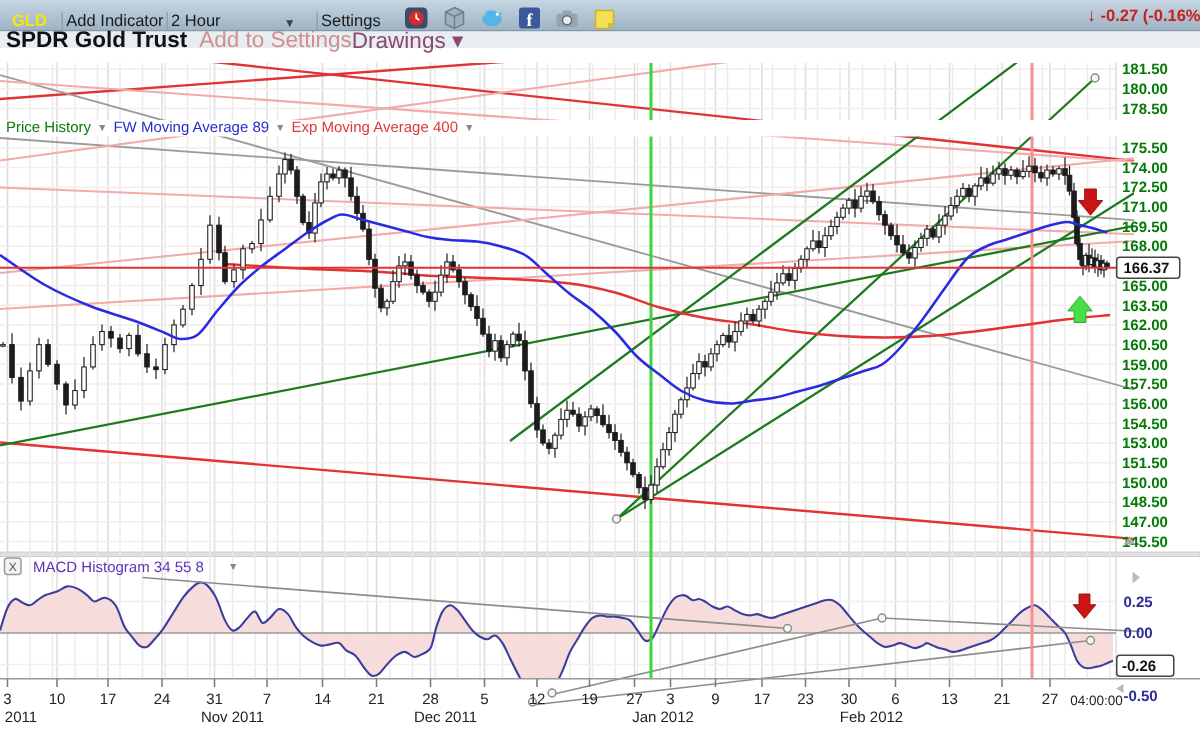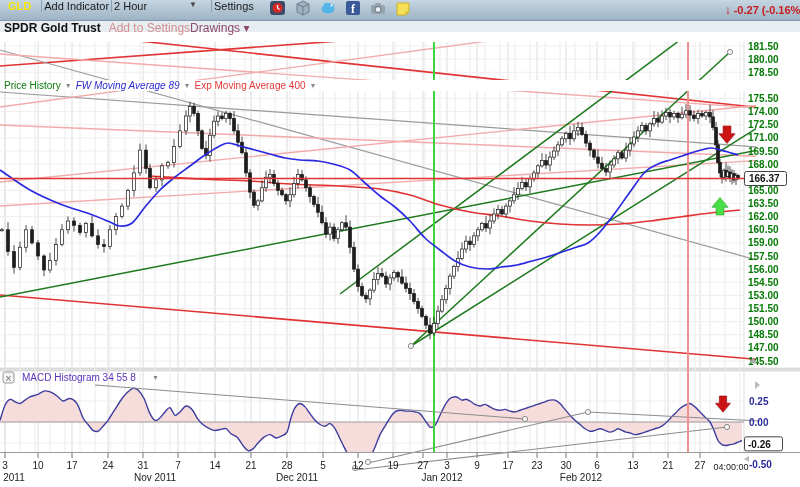--- a/index.html
+++ b/index.html
@@ -1,42 +1,42 @@
 <!DOCTYPE html>
 <html><head>
 <meta charset="utf-8">
 <style>
   html,body{margin:0;padding:0;background:#fff;}
   #app{position:relative;width:800px;height:487px;overflow:hidden;
        font-family:"Liberation Sans",sans-serif;background:#fff;}
   
   #topbar{position:absolute;left:0;top:0;width:800px;height:20px;
     background:linear-gradient(#c6d6e2,#9db3c4);border-bottom:1px solid #8397a9;
-    display:flex;align-items:flex-start;font-size:11px;color:#1a1a1a;}
+    display:flex;align-items:flex-end;font-size:11px;color:#1a1a1a;}
   #topbar .sym{color:#f8e800;font-weight:bold;margin:0 10px 0 8px;}
   #topbar .item{margin:0 2px;}
   #topbar .sep{width:1px;height:12px;background:#8ea2b4;}
   #topbar .dd{color:#444;font-size:8px;margin:0 14px 0 40px;}
   #topbar .icons{display:flex;gap:9px;margin-left:14px;align-items:center;}
   #topbar .icons svg{display:block;}
   #change{position:absolute;right:-4px;top:3px;font-size:11px;font-weight:bold;
     color:#c81e1e;white-space:nowrap;}
   #change .arr{font-size:12px;}
   
   #subbar{position:absolute;left:0;top:21px;width:800px;height:11px;
-    background:#e8edf2;font-size:12px;display:flex;align-items:flex-start;}
+    background:#e8edf2;font-size:15px;display:flex;align-items:center;}
   #subbar .title{font-weight:bold;color:#111;margin-left:4px;}
   #subbar .port{color:#d28f8f;margin-left:8px;}
   #subbar .draw{color:#8c4a6e;margin-left:0;}
   
   #legend{position:absolute;left:0;top:32px;width:800px;height:11px;background:#fff;
     font-size:10px;display:flex;align-items:center;margin-top:48px;}
   #legend .dd{color:#888;font-size:7px;margin:0 4px;}
   #legend .ph{color:#0a7a0a;margin-left:4px;}
-  #legend .ma1{color:#2a2ad0;font-style:italic;}
+  #legend .ma1{color:#2a2ad0;}
   #legend .ma2{color:#e03838;}
   #chart-svg{position:absolute;left:0;top:0;}
 </style>
 </head>
 <body>
 <div id="app">
 
   <svg id="chart-svg" width="800" height="487">
       <clipPath id="mainClip">
         <rect x="0" y="42" width="800" height="326"></rect>

